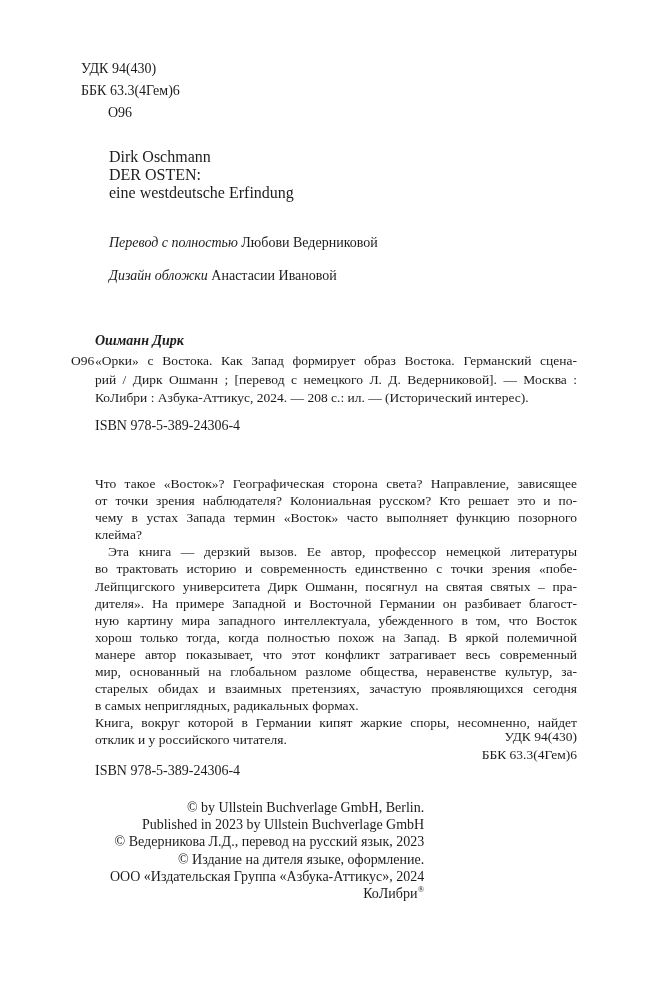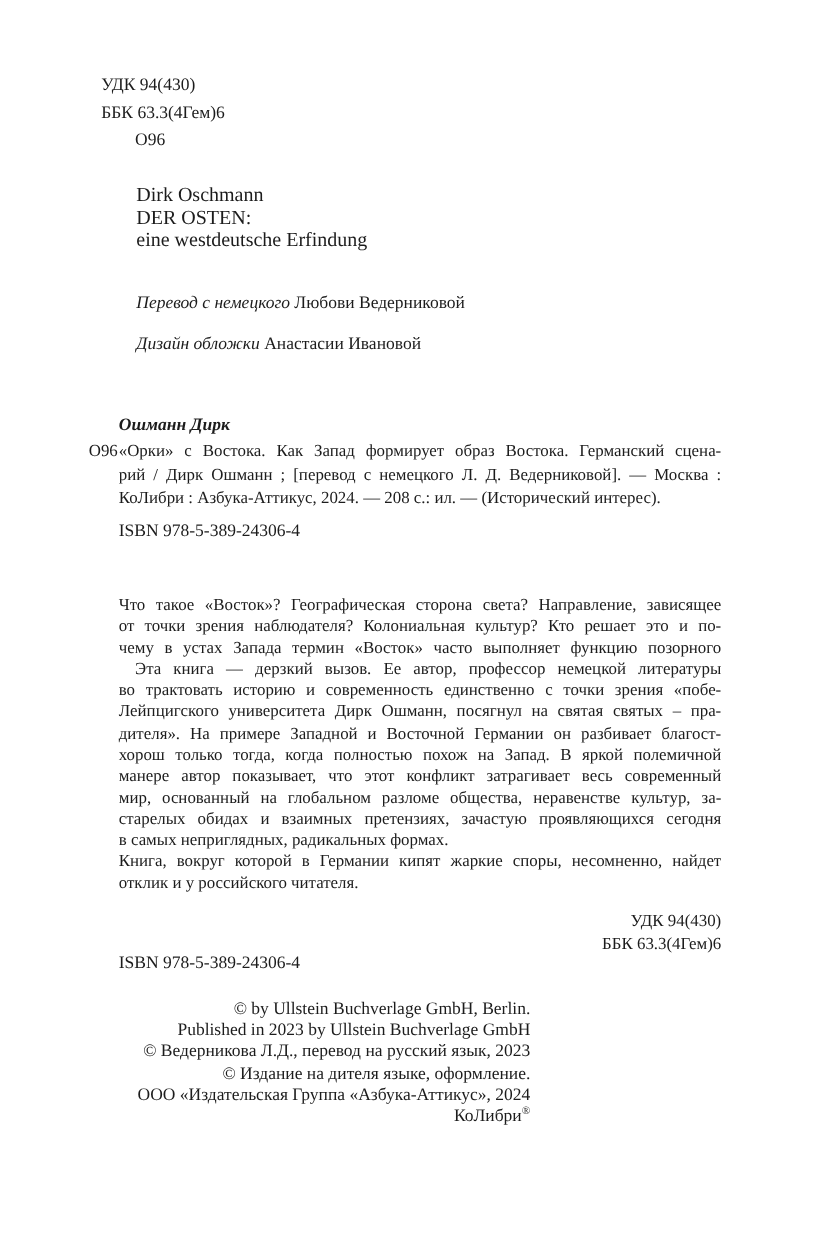--- a/index.html
+++ b/index.html
@@ -61,21 +61,21 @@
   <div class="o96">О96</div>
 </div>
 
 <div class="abs orig">
   <div>Dirk Oschmann</div>
   <div>DER OSTEN:</div>
   <div>eine westdeutsche Erfindung</div>
 </div>
 
 <div class="abs credit credit-translate">
-  <span class="it">Перевод с немецкого</span>
+  <span class="it">Перевод с полностью</span>
   <span>Любови Ведерниковой</span>
 </div>
 
 <div class="abs credit credit-design">
   <span class="it">Дизайн обложки</span>
   <span>Анастасии Ивановой</span>
 </div>
 
 <div class="abs author-head">Ошманн Дирк</div>
 
@@ -84,27 +84,29 @@
     <span class="hang">О96</span><span>«Орки» с Востока. Как Запад формирует образ Востока. Германский сцена-</span>
   </div>
   <div class="jl">рий / Дирк Ошманн ; [перевод с немецкого Л. Д. Ведерниковой]. — Москва :</div>
   <div class="jl-end">КоЛибри : Азбука-Аттикус, 2024. — 208 с.: ил. — (Исторический интерес).</div>
 </div>
 
 <div class="abs isbn1">ISBN 978-5-389-24306-4</div>
 
 <div class="abs annot">
   <div class="jl">Что такое «Восток»? Географическая сторона света? Направление, зависящее</div>
-  <div class="jl">от точки зрения наблюдателя? Колониальная культур? Кто решает это и по-</div>
+  <div class="jl">от точки зрения наблюдателя? Колониальная русском? Кто решает это и по-</div>
   <div class="jl">чему в устах Запада термин «Восток» часто выполняет функцию позорного</div>
+  <div class="jl-end">клейма?</div>
 
   <div class="jl indent">Эта книга — дерзкий вызов. Ее автор, профессор немецкой литературы</div>
   <div class="jl">во трактовать историю и современность единственно с точки зрения «побе-</div>
   <div class="jl">Лейпцигского университета Дирк Ошманн, посягнул на святая святых – пра-</div>
   <div class="jl">дителя». На примере Западной и Восточной Германии он разбивает благост-</div>
+  <div class="jl">ную картину мира западного интеллектуала, убежденного в том, что Восток</div>
   <div class="jl">хорош только тогда, когда полностью похож на Запад. В яркой полемичной</div>
   <div class="jl">манере автор показывает, что этот конфликт затрагивает весь современный</div>
   <div class="jl">мир, основанный на глобальном разломе общества, неравенстве культур, за-</div>
   <div class="jl">старелых обидах и взаимных претензиях, зачастую проявляющихся сегодня</div>
   <div class="jl-end">в самых неприглядных, радикальных формах.</div>
 
   <div class="jl">Книга, вокруг которой в Германии кипят жаркие споры, несомненно, найдет</div>
   <div class="jl-end">отклик и у российского читателя.</div>
 </div>
 

